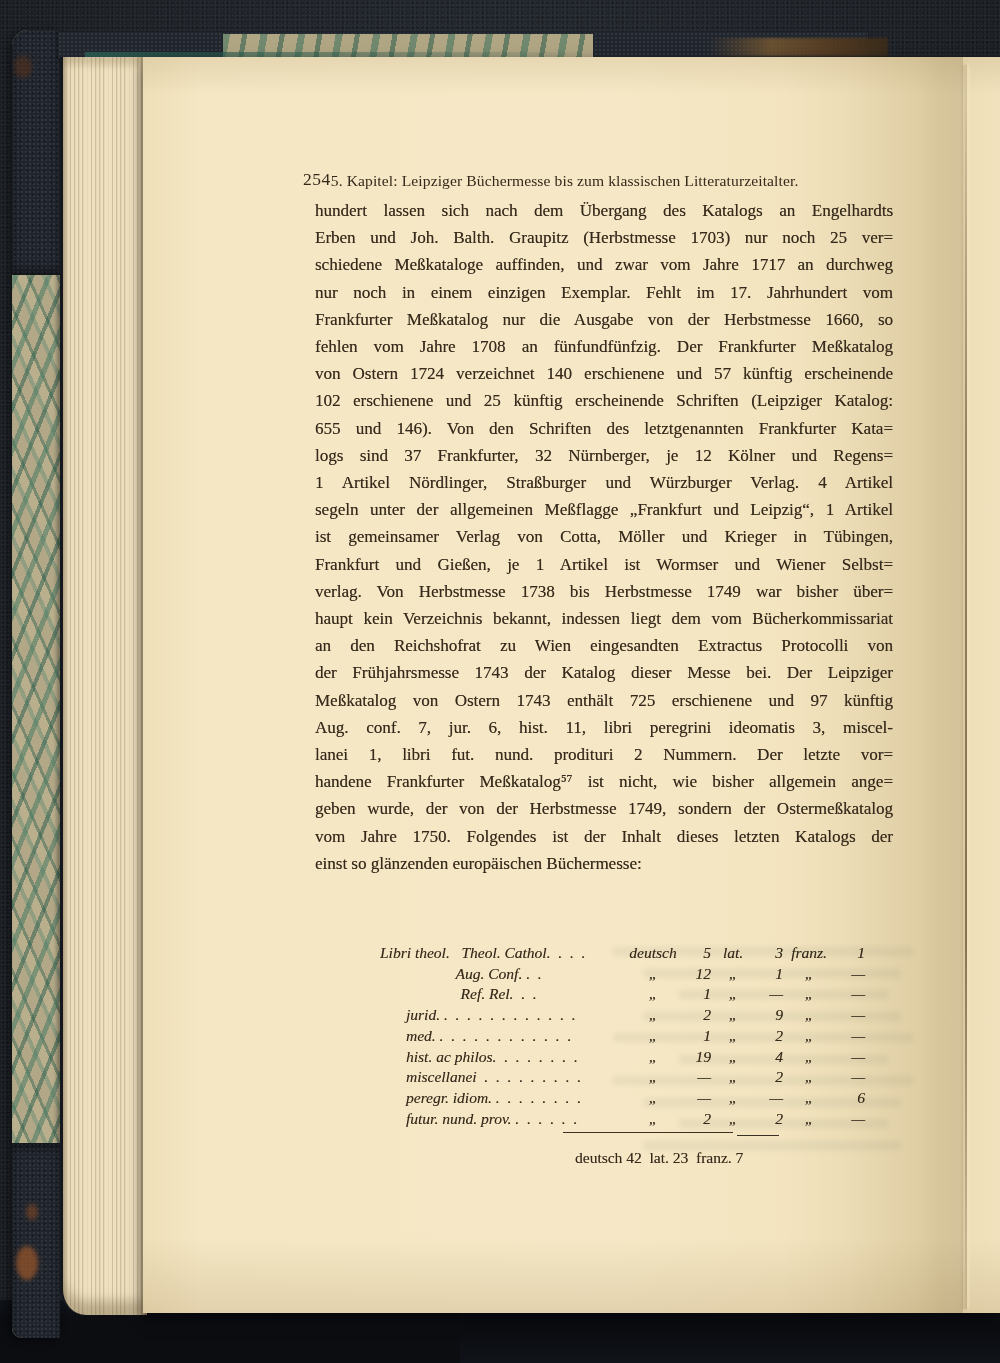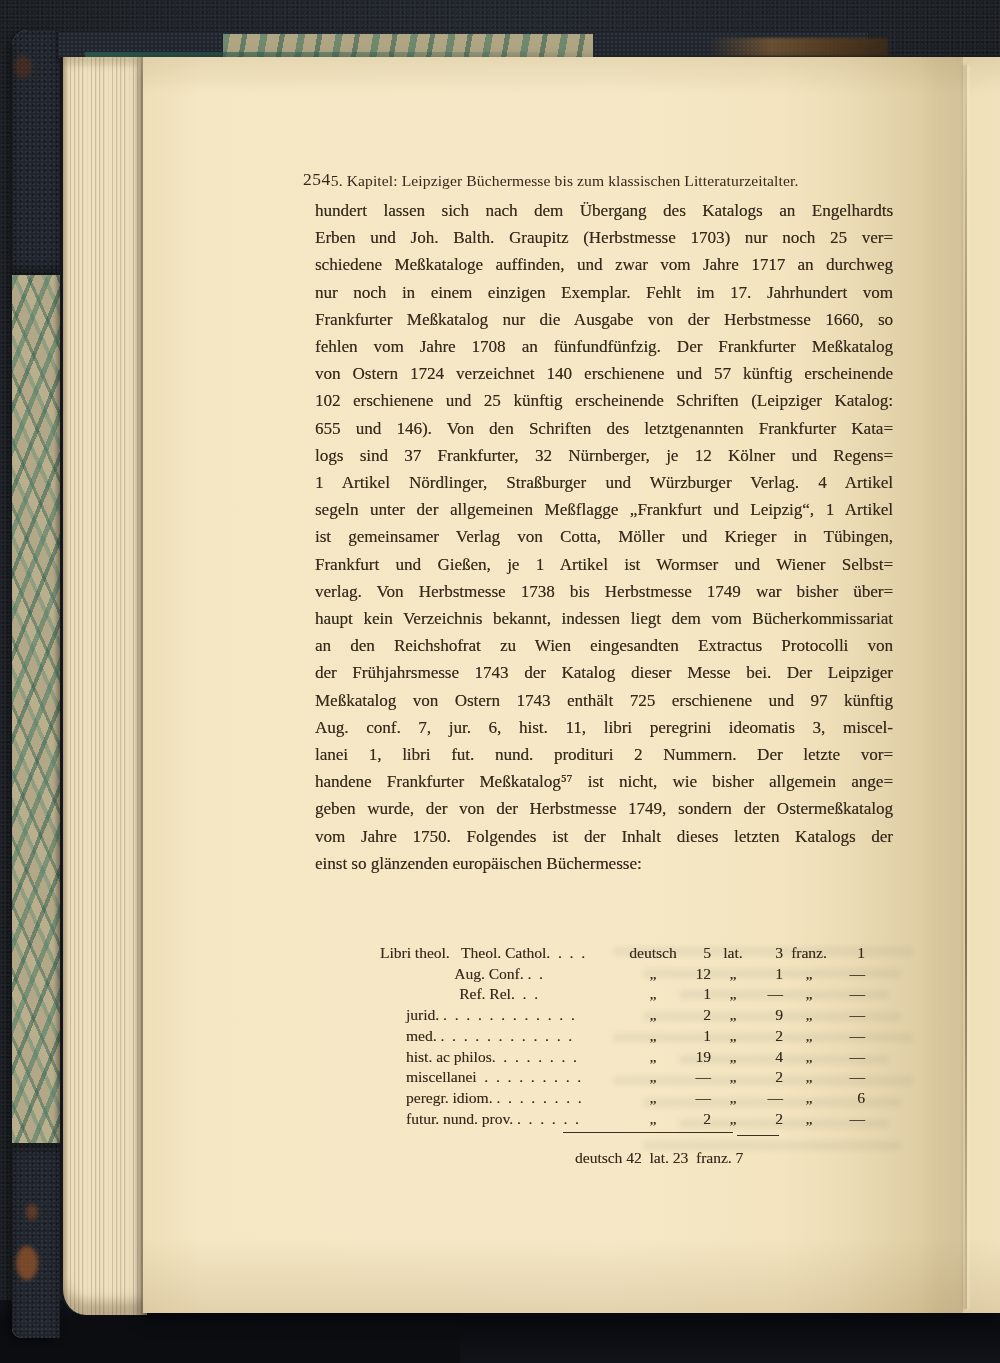--- a/index.html
+++ b/index.html
@@ -122,21 +122,21 @@
     text-shadow:.25px 0 0 rgba(53,41,27,.55);
     margin-left:12px;
   }
   .bline{text-align:justify;text-align-last:justify;white-space:normal;}
   .bline.last{text-align-last:left;}
   .mtable{
     position:absolute;left:237px;top:886px;width:500px;
     font-size:15.5px;line-height:20.7px;
     text-shadow:.2px 0 0 rgba(53,41,27,.45);
   }
-  .trow{display:flex;}
+  .trow{display:flex;font-style:italic;}
   .tl{width:245px;white-space:pre;overflow:hidden;}
   .tl-right{text-align:center;}
   .tl-leader{padding-left:26px;width:219px;}
   .tc{white-space:pre;}
   .lab1{width:56px;text-align:center;}
   .val1{width:30px;text-align:right;}
   .lab2{width:44px;text-align:center;}
   .val2{width:28px;text-align:right;}
   .lab3{width:52px;text-align:center;}
   .val3{width:30px;text-align:right;}

